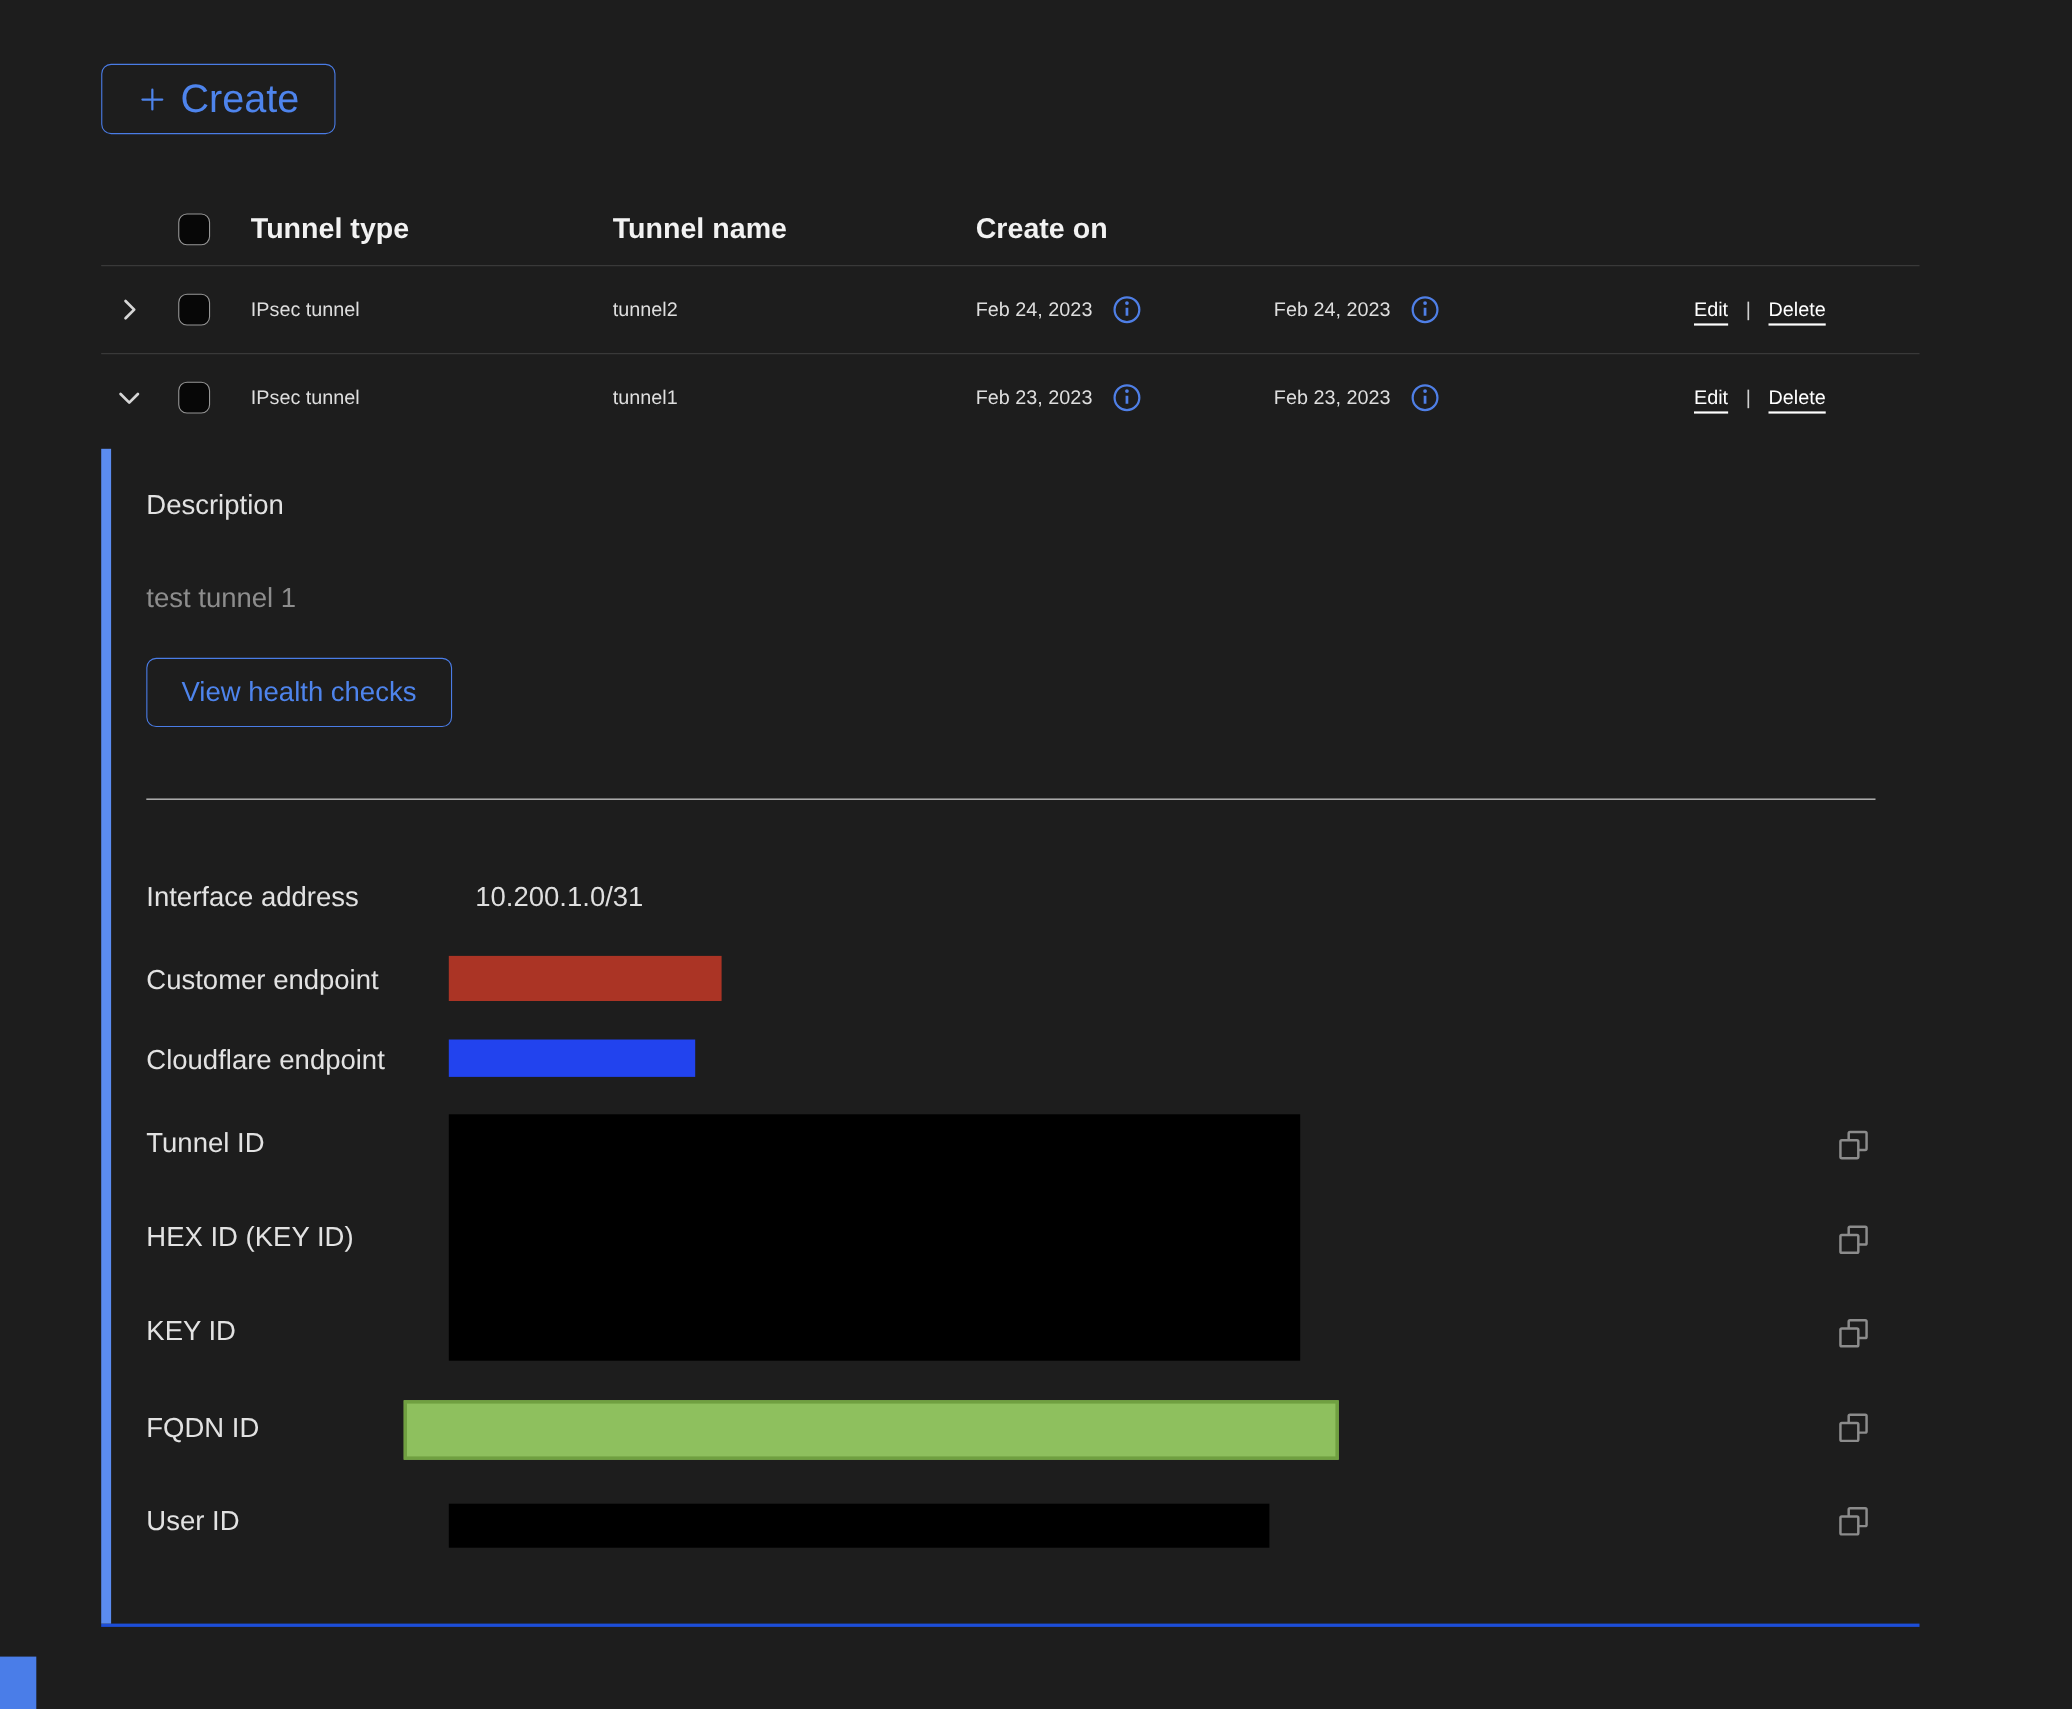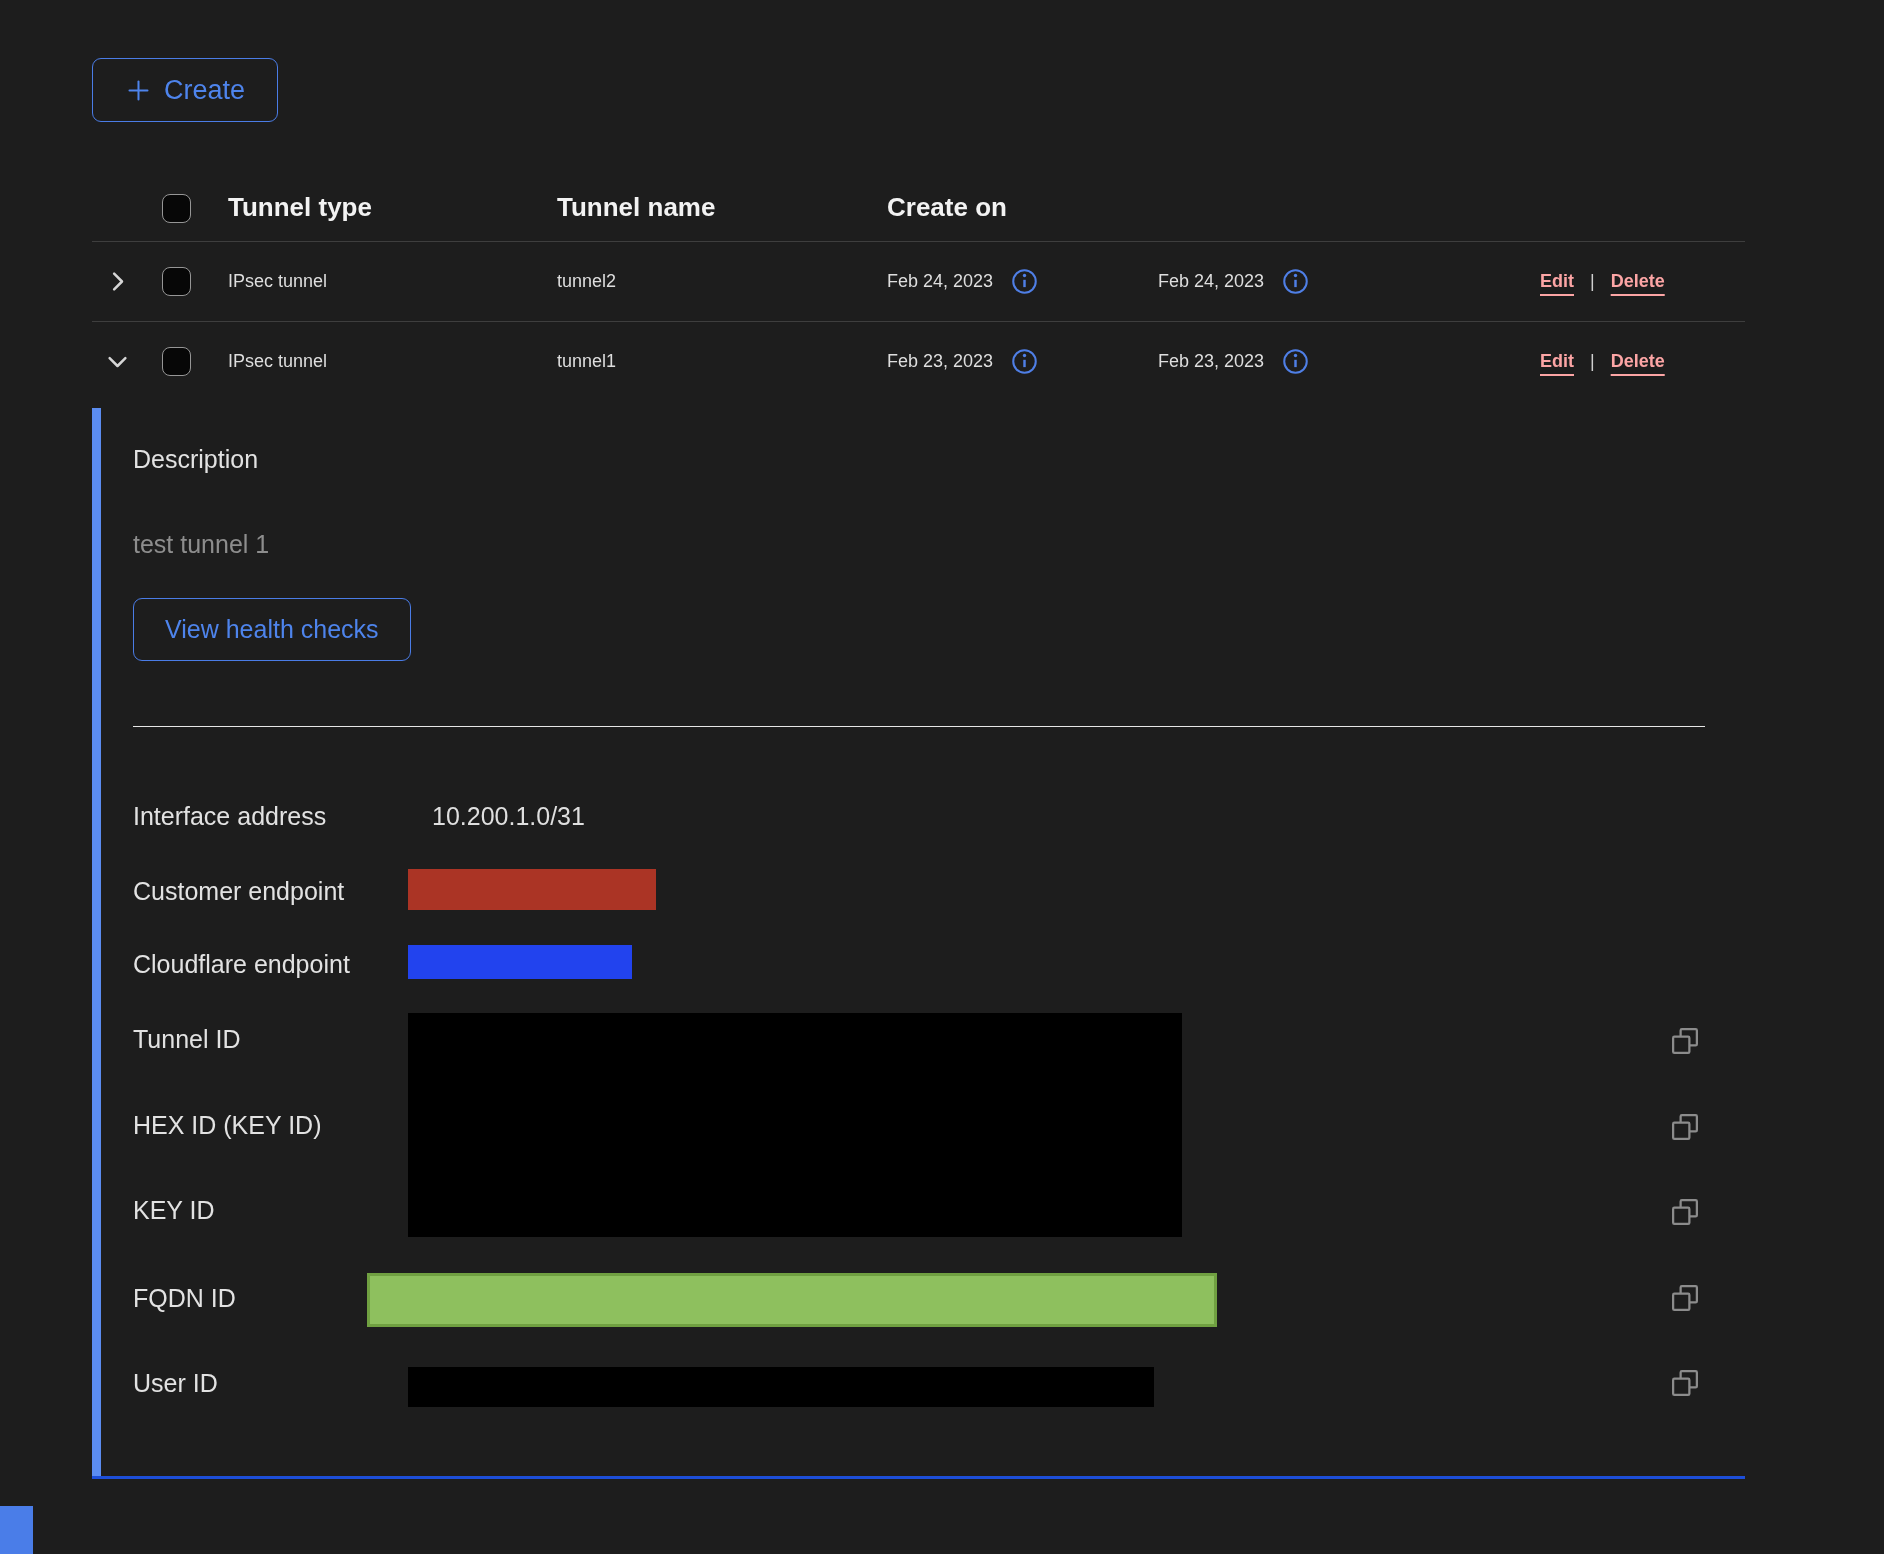--- a/index.html
+++ b/index.html
@@ -3,42 +3,42 @@
 <meta charset="utf-8">
 <style>
   html,body{margin:0;padding:0;background:#1d1d1d;}
   body{width:1884px;height:1554px;position:relative;overflow:hidden;
        font-family:"Liberation Sans", sans-serif;color:#e0e0e0;}
 
   
   .create-btn{position:absolute;left:92px;top:58px;height:64px;
     display:inline-flex;align-items:center;gap:12px;padding:0 32px;
     background:transparent;border:1.5px solid #4a7ce6;border-radius:9px;
-    color:#4e84ec;font-size:27px;font-family:inherit;cursor:pointer;}
+    color:#4e84ec;font-size:36px;font-family:inherit;cursor:pointer;}
   .create-btn svg{display:block;}
 
   
   .table{position:absolute;left:92px;top:150px;width:1653px;}
   .thead{display:flex;align-items:flex-end;height:92px;padding-bottom:18px;
     box-sizing:border-box;border-bottom:1px solid #3e3e3e;
     font-weight:bold;font-size:26px;color:#f2f2f2;}
   .trow{display:flex;align-items:center;height:79px;font-size:18px;color:#dedede;}
   .trow.bordered{border-bottom:1px solid #3e3e3e;}
   .col-exp{width:70px;display:flex;align-items:center;padding-left:12px;box-sizing:border-box;}
   .col-check{width:66px;display:flex;align-items:center;}
   .col-type{width:329px;}
   .col-name{width:330px;}
   .col-created{width:271px;display:flex;align-items:center;gap:18px;}
   .col-modified{width:382px;display:flex;align-items:center;gap:18px;}
   .col-actions{flex:1;display:flex;align-items:center;gap:16px;}
   .checkbox{width:29px;height:29px;border:1.5px solid #969696;border-radius:8px;
     background:#070707;box-sizing:border-box;cursor:pointer;}
   .expander{background:none;border:none;padding:0;margin:0;cursor:pointer;display:flex;}
-  .link{color:#fca5a5;text-decoration:underline;text-underline-offset:7px;
-    text-decoration-thickness:1.5px;cursor:pointer;font-weight:bold;}
+  .link{color:#ffffff;text-decoration:underline;text-underline-offset:7px;
+    text-decoration-thickness:1.5px;cursor:pointer;}
   .sep{color:#cfcfcf;}
   .info{display:flex;align-items:center;cursor:pointer;}
 
   
   .panel{position:relative;height:1078px;border-bottom:3px solid #1d4ed8;box-sizing:border-box;}
   .panel-bar{position:absolute;left:0;top:7px;bottom:0;width:9px;background:#5b8cf0;}
   .abs{position:absolute;line-height:30px;font-size:25px;}
   .desc-label{left:41px;top:43px;color:#e2e2e2;}
   .desc-value{left:41px;top:128px;color:#8d8d8d;}
   .health-btn{position:absolute;left:41px;top:197px;height:63px;

